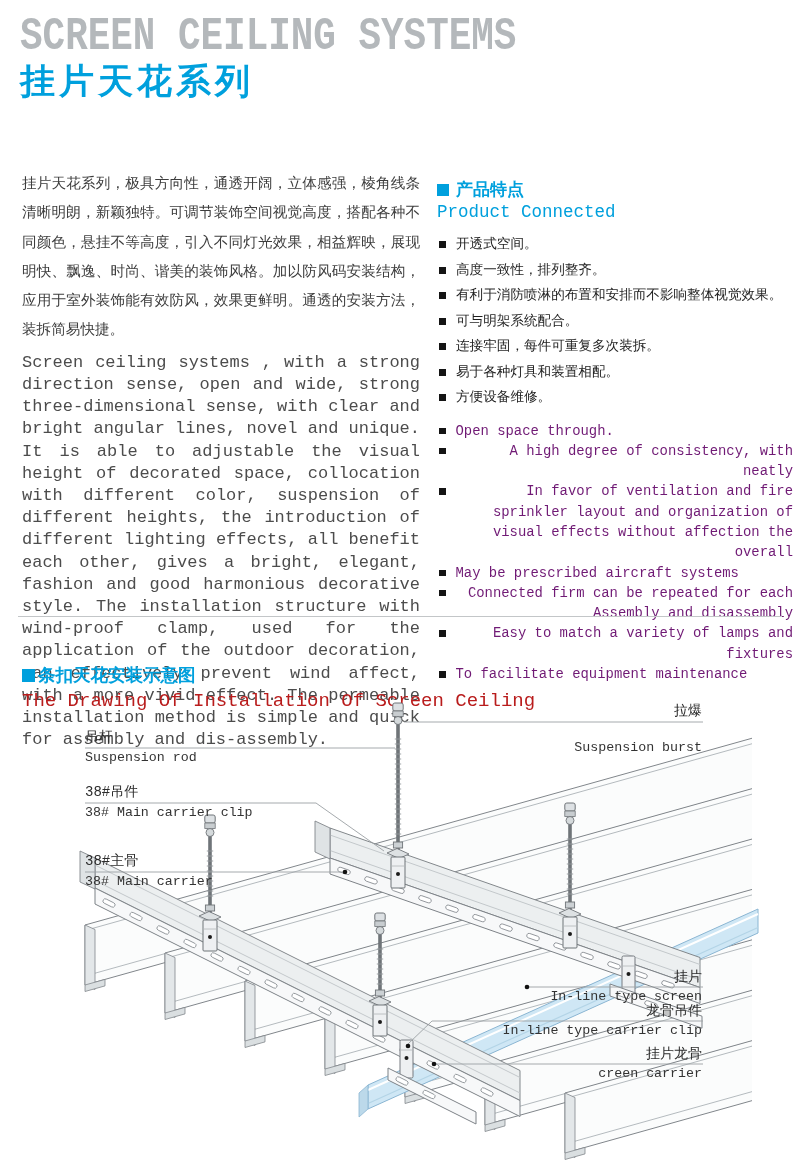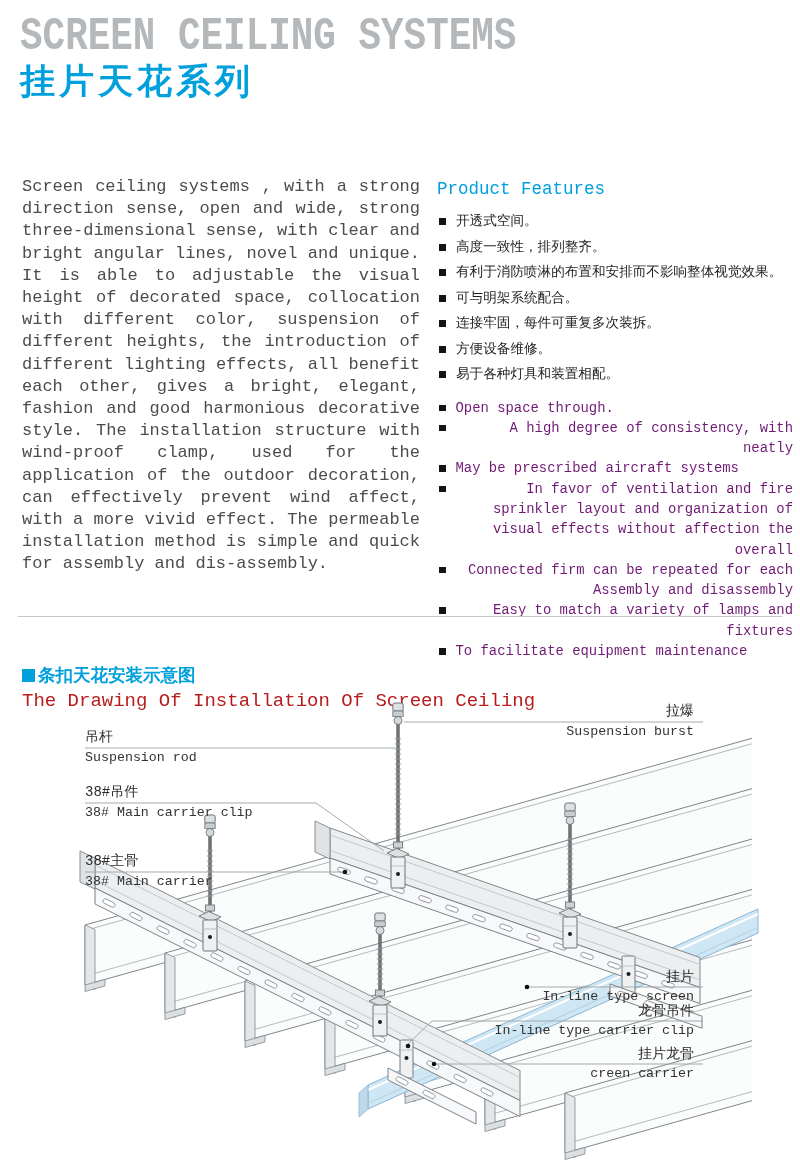--- a/index.html
+++ b/index.html
@@ -36,36 +36,41 @@
   .inst-head{left:22px;top:663px;}
   .inst-head-zh{font-size:17.5px;font-weight:bold;color:#00a0dd;display:flex;align-items:center;}
   .inst-head-zh .sq-blue{width:13px;height:13px;margin-right:3px;}
   .inst-head-en{font-size:19px;color:#b91c1c;margin-top:3px;}
 
   
   .diagram{left:0;top:690px;width:800px;height:477px;}
   .dgm-label{position:absolute;white-space:nowrap;}
   .dgm-label .zh{font-size:14px;color:#2b2b2b;}
   .dgm-label .en{font-size:13.3px;color:#333;}
-  .lab-right{right:106px;text-align:right;}
+  .lab-right{right:98px;text-align:right;}
 </style>
 </head>
 <body>
 
 <div class="page">
 
   <div class="abs title-en">SCREEN CEILING SYSTEMS</div>
   <div class="abs title-zh">挂片天花系列</div>
 
   <div class="abs intro">
+    <div class="intro-zh">挂片天花系列，极具方向性，通透开阔，立体感强，棱角线条清晰明朗，新颖独特。可调节装饰空间视觉高度，搭配各种不同颜色，悬挂不等高度，引入不同灯光效果，相益辉映，展现明快、飘逸、时尚、谐美的装饰风格。加以防风码安装结构，应用于室外装饰能有效防风，效果更鲜明。通透的安装方法，装拆简易快捷。</div>
     <div class="intro-en">Screen ceiling systems , with a strong direction sense, open and wide, strong three-dimensional sense, with clear and bright angular lines, novel and unique. It is able to adjustable the visual height of decorated space, collocation with different color, suspension of different heights, the introduction of different lighting effects, all benefit each other, gives a bright, elegant, fashion and good harmonious decorative style. The installation structure with wind-proof clamp, used for the application of the outdoor decoration, can effectively prevent wind affect, with a more vivid effect. The permeable installation method is simple and quick for assembly and dis-assembly.</div>
   </div>
 
   <div class="abs features">
-    <div class="feat-head-en">Product Features</div>
+    <div class="feat-head-zh">
+      <span class="sq-blue"></span>
+      <span>产品特点</span>
+    </div>
+    <div class="feat-head-en">Product Connected</div>
     <ul class="feat zh">
       <li>
           <span class="sqb"></span>
           <span>开透式空间。</span>
         </li>
       <li>
           <span class="sqb"></span>
           <span>高度一致性，排列整齐。</span>
         </li>
       <li>
@@ -75,43 +80,43 @@
       <li>
           <span class="sqb"></span>
           <span>可与明架系统配合。</span>
         </li>
       <li>
           <span class="sqb"></span>
           <span>连接牢固，每件可重复多次装拆。</span>
         </li>
       <li>
           <span class="sqb"></span>
+          <span>易于各种灯具和装置相配。</span>
+        </li>
+      <li>
+          <span class="sqb"></span>
           <span>方便设备维修。</span>
-        </li>
-      <li>
-          <span class="sqb"></span>
-          <span>易于各种灯具和装置相配。</span>
         </li>
     </ul>
     <ul class="feat en">
       <li>
           <span class="sqb"></span>
           <span>Open space through.</span>
         </li>
       <li>
           <span class="sqb"></span>
           <span>A high degree of consistency, with neatly</span>
         </li>
       <li>
           <span class="sqb"></span>
+          <span>In favor of ventilation and fire sprinkler layout and organization of visual effects without affection the overall</span>
+        </li>
+      <li>
+          <span class="sqb"></span>
           <span>May be prescribed aircraft systems</span>
-        </li>
-      <li>
-          <span class="sqb"></span>
-          <span>In favor of ventilation and fire sprinkler layout and organization of visual effects without affection the overall</span>
         </li>
       <li>
           <span class="sqb"></span>
           <span>Connected firm can be repeated for each Assembly and disassembly</span>
         </li>
       <li>
           <span class="sqb"></span>
           <span>Easy to match a variety of lamps and fixtures</span>
         </li>
       <li>
@@ -377,21 +382,21 @@
     <div class="dgm-label" style="left:85px;top:93px;">
       <div class="zh">38#吊件</div>
       <div class="en" style="margin-top:4px;">38# Main carrier clip</div>
     </div>
     <div class="dgm-label" style="left:85px;top:162px;">
       <div class="zh">38#主骨</div>
       <div class="en" style="margin-top:4px;">38# Main carrier</div>
     </div>
     <div class="dgm-label lab-right" style="top:12px;">
       <div class="zh">拉爆</div>
-      <div class="en" style="margin-top:4px;">Suspension burst</div>
+      <div class="en" style="margin-top:20px;">Suspension burst</div>
     </div>
     <div class="dgm-label lab-right" style="top:278px;">
       <div class="zh">挂片</div>
       <div class="en" style="margin-top:3px;">In-line type screen</div>
     </div>
     <div class="dgm-label lab-right" style="top:312px;">
       <div class="zh">龙骨吊件</div>
       <div class="en" style="margin-top:3px;">In-line type carrier clip</div>
     </div>
     <div class="dgm-label lab-right" style="top:355px;">

